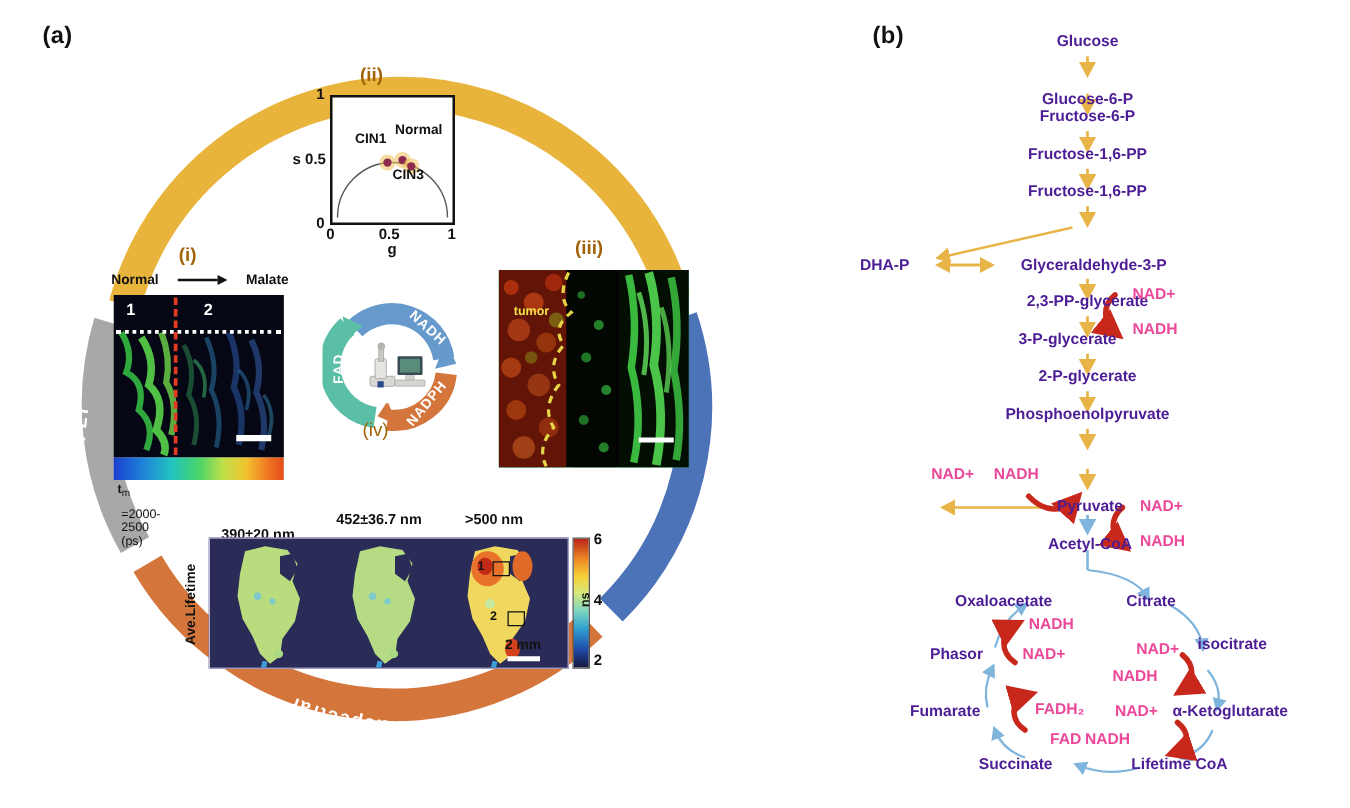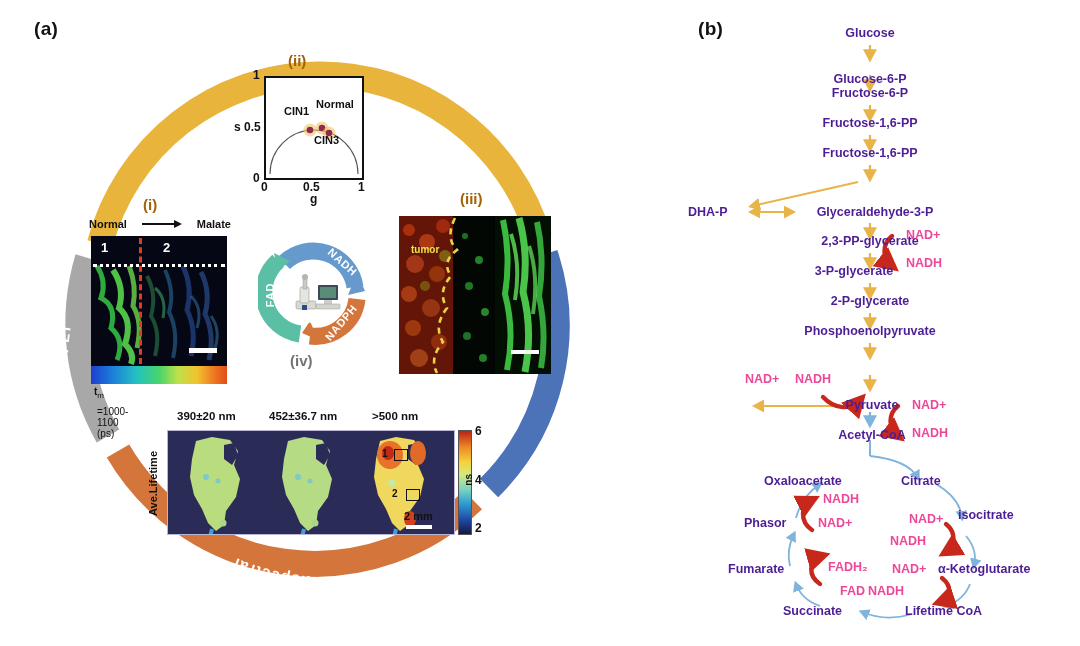--- a/index.html
+++ b/index.html
@@ -50,21 +50,21 @@
 
   
   #img-iii{position:absolute;left:399px;top:216px;width:152px;height:158px;background:#15803d;overflow:hidden;}
   #img-iii .tumor-lab{position:absolute;left:12px;top:28px;font-size:10px;font-weight:bold;color:#f2e14a;z-index:6;}
   #img-iii .sbar{position:absolute;left:112px;top:134px;width:28px;height:4px;background:#fff;z-index:6;}
 
   
   #hub{position:absolute;left:258px;top:237px;width:112px;height:112px;}
   .hub-label{font-weight:bold;fill:#fff;font-size:11px;letter-spacing:.8px;
              font-family:"Liberation Sans",sans-serif;}
-  #hub-caption{position:absolute;left:290px;top:352px;font-weight:bold;font-size:15px;color:#737373;}
+  #hub-caption{position:absolute;left:290px;top:336px;font-weight:normal;font-size:15px;color:#a16207;}
 
   
   #ms{position:absolute;left:167px;top:430px;width:310px;height:105px;}
   #ms .ttl{position:absolute;top:-20px;font-size:11.5px;font-weight:bold;color:#111;white-space:nowrap;}
   #ms .canvasbox{position:absolute;left:0;top:0;width:288px;height:105px;background:#2a2a55;
                  border:1px solid #b9b6d8;box-sizing:border-box;}
   #ms .ylabel{position:absolute;left:-22px;top:10px;width:16px;height:86px;
               font-size:11px;font-weight:bold;color:#111;
               writing-mode:vertical-rl;transform:rotate(180deg);
               display:flex;align-items:center;justify-content:center;}
@@ -186,21 +186,21 @@
           <path d="M120,80 Q130,94 124,112" stroke="#49b0e0" stroke-width="3" fill="none" opacity=".4"></path>
         </g>
       </svg>
     </div>
     <div class="dotline"></div>
     <div class="dash"></div>
     <div class="n1">1</div>
     <div class="n2">2</div>
     <div class="sbar"></div>
     <div class="cbar">
-      <span><b>t</b><sub style="font-size:8px">m</sub><span>=1000-1100 (ps)</span></span>
+      <span><b>t</b><sub style="font-size:8px">m</sub><span>=2000-2500 (ps)</span></span>
     </div>
   </div>
 
   <div class="abs roman" style="left:460px;top:190px;">(iii)</div>
   <div id="img-iii">
     <svg width="152" height="158" viewBox="0 0 152 158">
       <rect width="152" height="158" fill="#040404"></rect>
       <g opacity="0.95">
         <rect x="0" y="0" width="54" height="158" fill="#7a1a08" opacity=".85"></rect>
         <g>
@@ -266,21 +266,21 @@
         <rect x="58" y="67" width="24" height="5" rx="1" fill="#d4d4d0" stroke="#9a9a96" stroke-width=".5"></rect>
       </g>
       <text class="hub-label" x="82" y="28" transform="rotate(42 82 28)" text-anchor="middle">NADH</text>
       <text class="hub-label" x="86" y="88" transform="rotate(-50 86 88)" text-anchor="middle">NADPH</text>
       <text class="hub-label" x="16" y="58" transform="rotate(-90 16 58)" text-anchor="middle">FAD</text>
     </svg>
   </div>
   <div id="hub-caption" class="roman">(iv)</div>
 
   <div id="ms">
-    <div class="ttl" style="left:10px;">390±20 nm</div>
+    <div class="ttl" style="left:10px;margin-top:12px;">390±20 nm</div>
     <div class="ttl" style="left:102px;">452±36.7 nm</div>
     <div class="ttl" style="left:205px;">&gt;500 nm</div>
 
     <div class="ylabel">Ave.Lifetime</div>
 
     <div class="canvasbox">
       <svg width="286" height="103" viewBox="0 0 286 103">
         <rect width="286" height="103" fill="#2b2b57"></rect>
         <g>
           <path d="M28,10 L44,6 L62,9 L70,20 L66,34 L72,48 L68,66 L58,80 L56,94 L48,100

